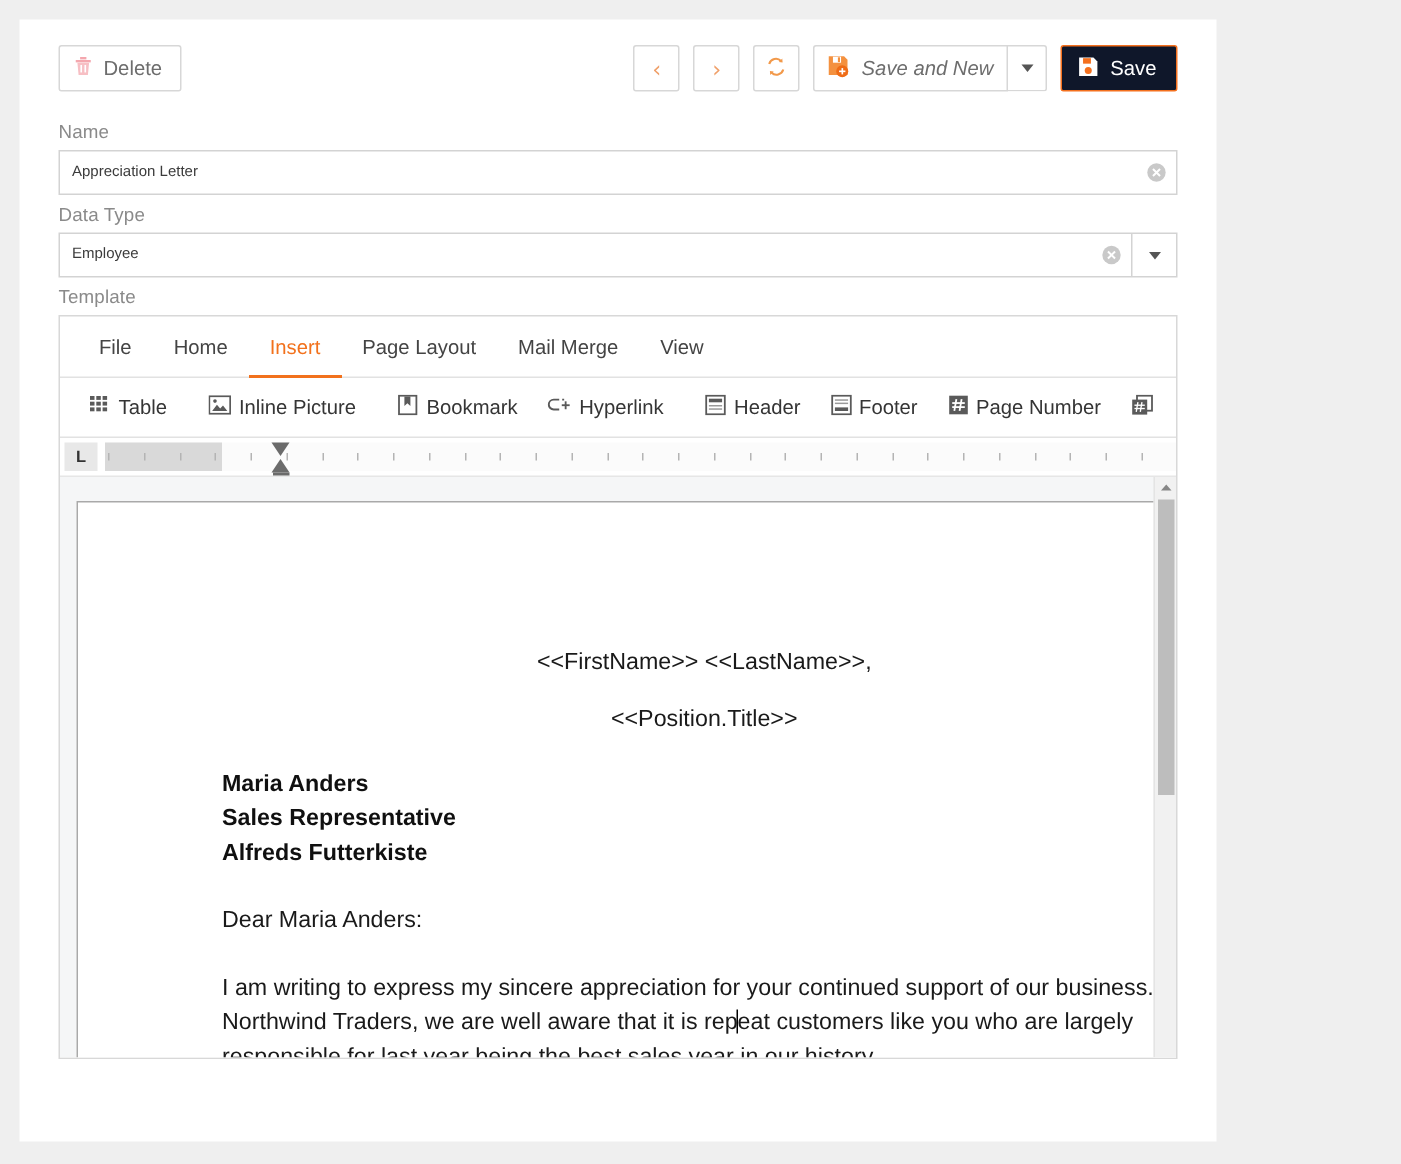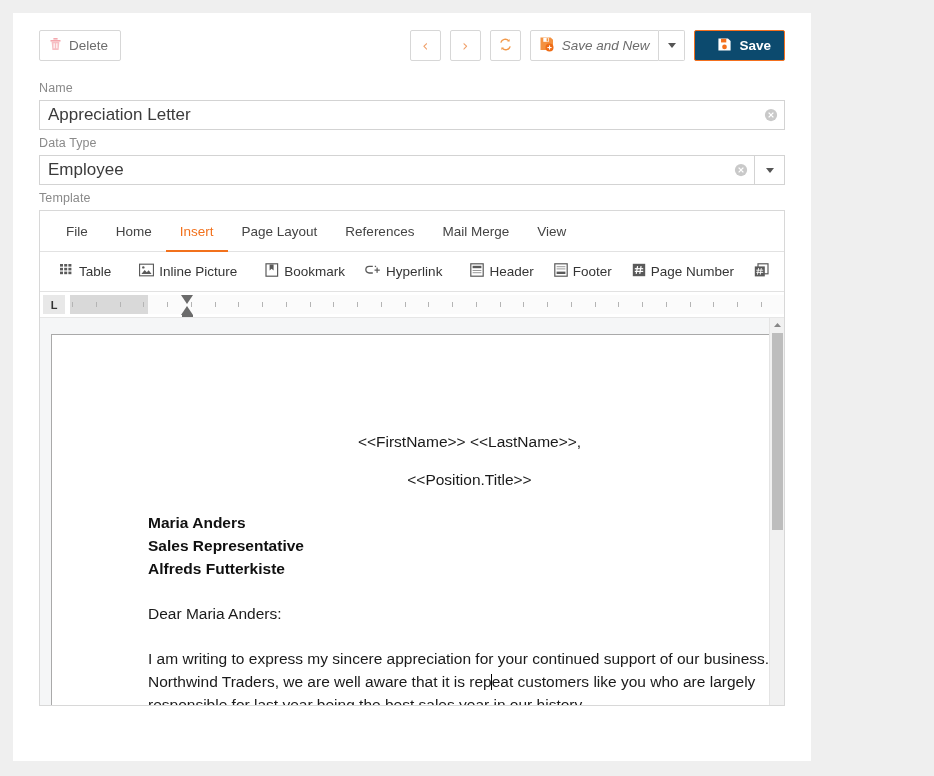--- a/index.html
+++ b/index.html
@@ -48,27 +48,26 @@
     align-items: center;
     gap: 9px;
   }
   .btn-sq { width: 31px; }
   .nav-arrow { font-size: 15px; color: #f0a06a; font-family: "DejaVu Sans", sans-serif; }
   .btn-group { display: flex; }
   .btn-group .btn { border-radius: 0; font-style: italic; }
   .btn-group .btn:first-child { border-radius: 2px 0 0 2px; padding: 0 9px 0 8px; gap: 7px; }
   .btn-group .btn:last-child { border-left: none; border-radius: 0 2px 2px 0; width: 26px; }
   .btn-save {
-    background: #0c4a6e;
+    background: #0f172a;
     border-color: #f4701e;
     color: #ffffff;
-    padding: 0 13px 0 22px;
+    padding: 0 13px 0 10px;
     gap: 7px;
     font-size: 13.5px;
-    font-weight: bold;
   }
   .caret-down {
     width: 0; height: 0;
     border-left: 4.5px solid transparent;
     border-right: 4.5px solid transparent;
     border-top: 5px solid #555;
   }
 
   
   .field { padding: 0 26px; margin-top: 6px; }
@@ -82,21 +81,21 @@
     position: relative;
     display: flex;
     height: 30px;
     border: 1px solid #d3d3d3;
     background: #fff;
     align-items: center;
   }
   .input-txt {
     flex: 1;
     padding: 0 8px;
-    font-size: 17px;
+    font-size: 10px;
     color: #3b3b3b;
     line-height: 28px;
     overflow: hidden;
     white-space: nowrap;
   }
   .clear-icon {
     width: 26px;
     display: flex;
     align-items: center;
     justify-content: center;
@@ -417,21 +416,20 @@
     <div class="field-label">Template</div>
   </div>
 
   <div class="editor">
 
     <div class="ribbon-tabs">
       <div class="rtab">File</div>
       <div class="rtab">Home</div>
       <div class="rtab active">Insert</div>
       <div class="rtab">Page Layout</div>
-      <div class="rtab">References</div>
       <div class="rtab">Mail Merge</div>
       <div class="rtab">View</div>
     </div>
 
     <div class="ribbon-bar">
 
       <div class="rb-item">
         <span>
           <svg width="14" height="14" viewBox="0 0 14 14">
             <g fill="#5a5a5a">

